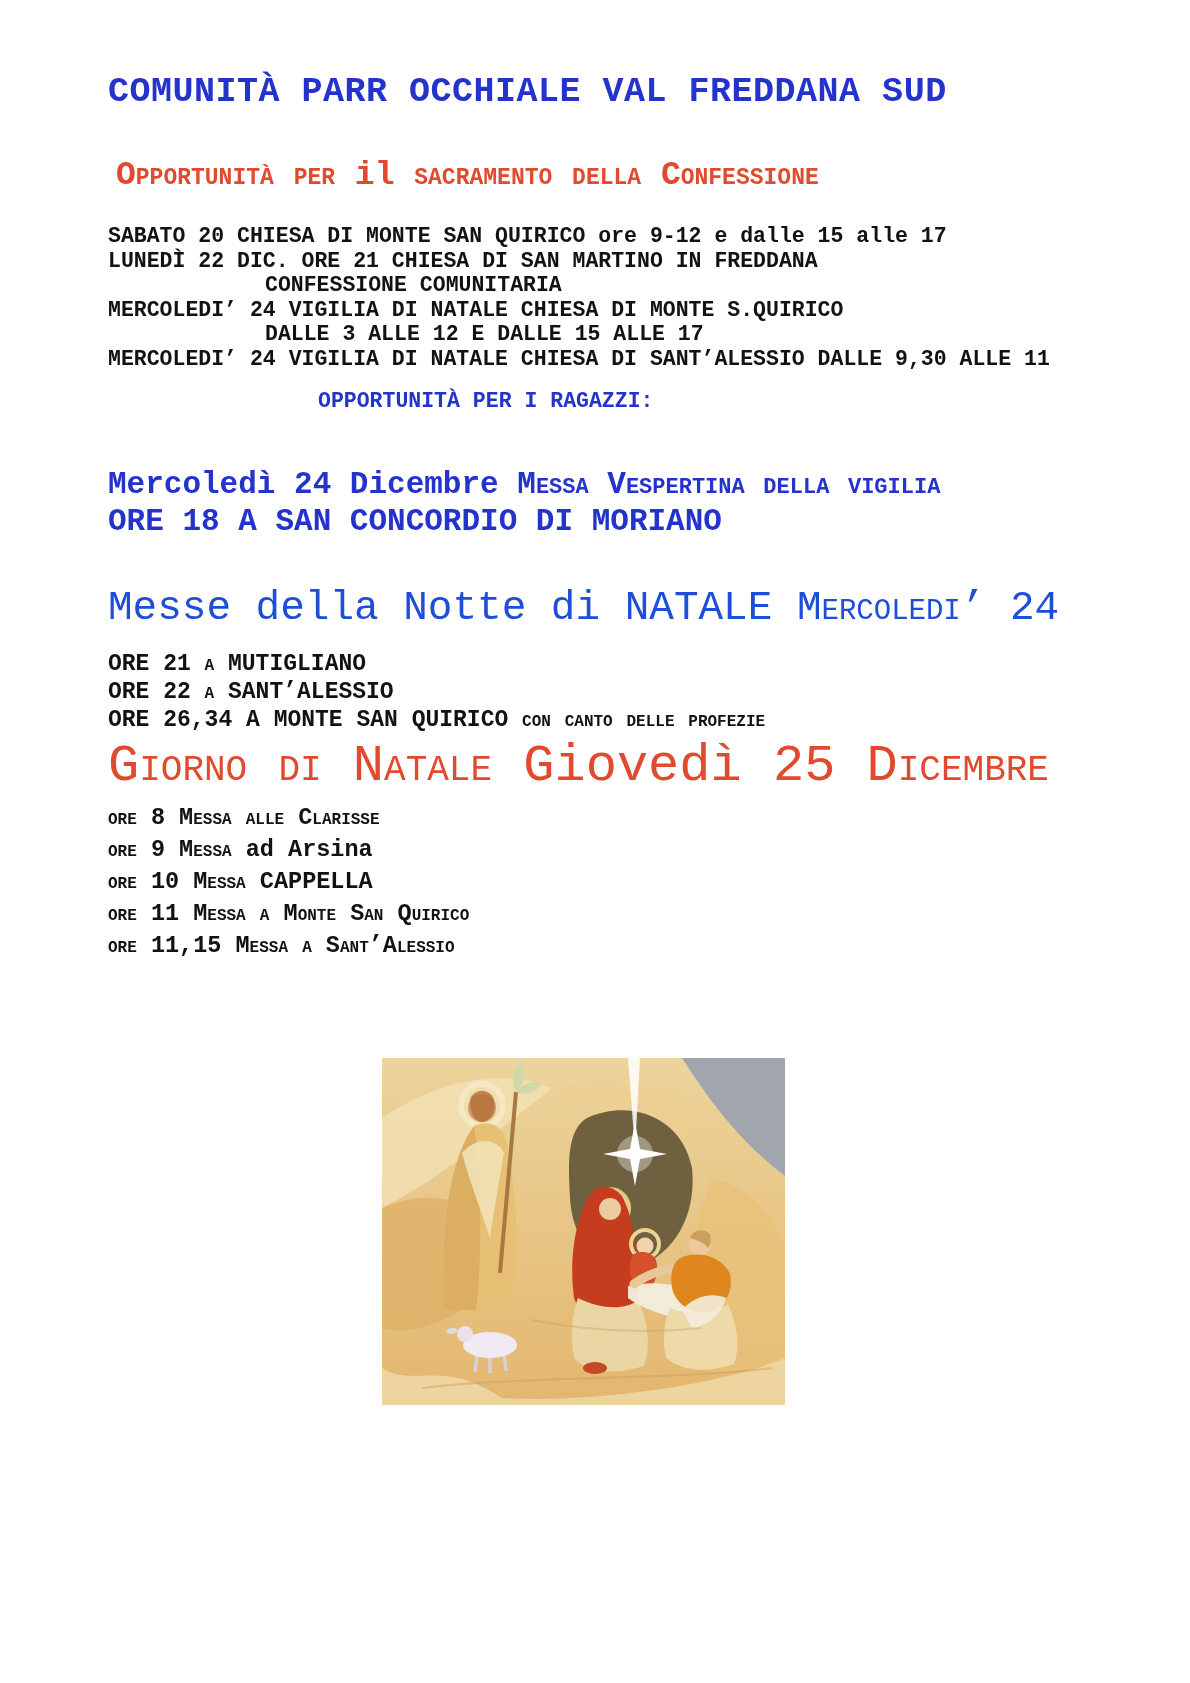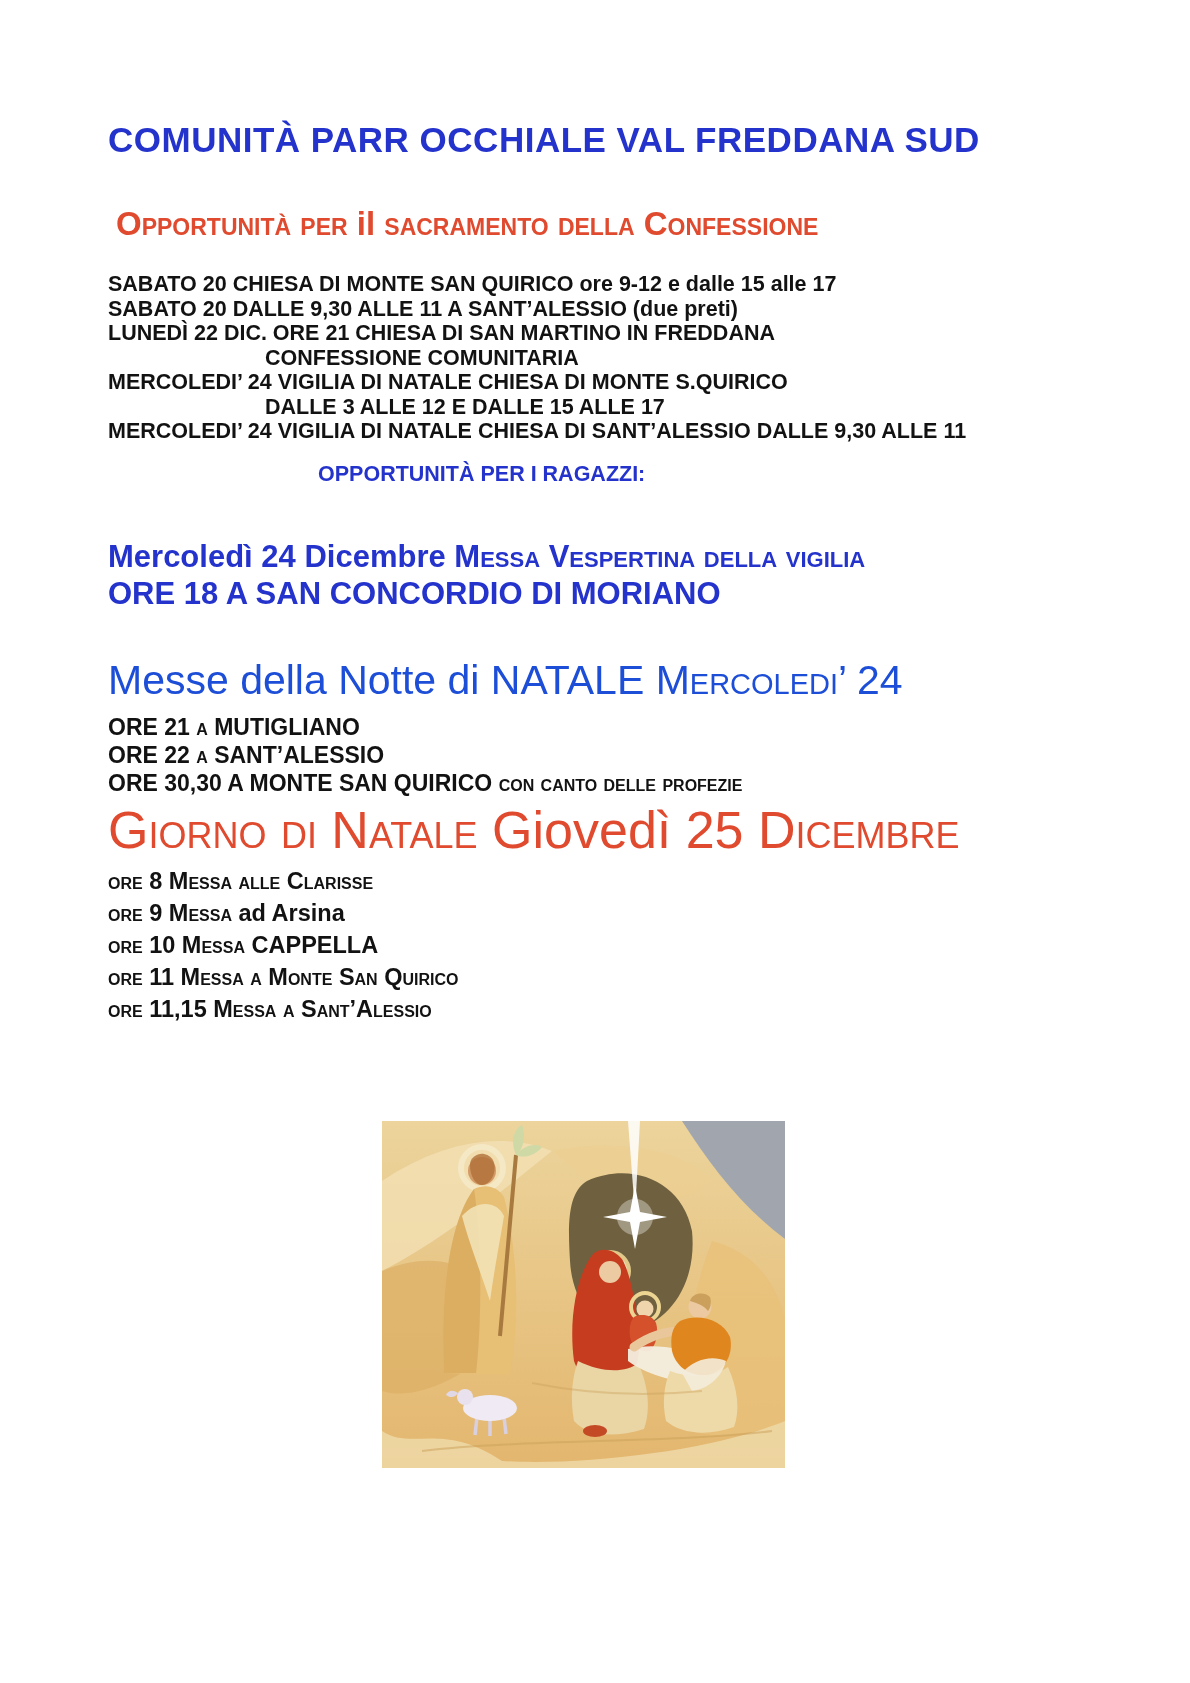--- a/index.html
+++ b/index.html
@@ -1,21 +1,21 @@
 <!DOCTYPE html>
 <html><head>
 <meta charset="utf-8">
 <style>
   html,body { margin:0; padding:0; }
   body {
     width:1190px; height:1683px; background:#ffffff;
     font-family:"Liberation Sans","DejaVu Sans",sans-serif;
     color:#121212; overflow:hidden;
   }
-  .content { padding:120px 95px 0 108px; }
+  .content { padding:72px 95px 0 108px;font-family:Liberation Mono, monospace; }
   .sc { font-variant: small-caps; }
   .plain { font-variant: normal; }
 
   .title {
     color:#2433cc; font-size:35px; font-weight:bold; line-height:40px;
     margin:0; letter-spacing:0.5px;
   }
   .red-sc-heading {
     margin-top:46px; color:#e04a2e; font-size:33px; font-weight:bold; line-height:36px;margin-left:8px;
   }
@@ -30,21 +30,21 @@
   .ragazzi-lines { font-size:21.5px; font-weight:bold; line-height:24.5px; }
   .rag2 { padding-left:192px; }
 
   .blue-heading {
     margin-top:52px; width:890px; 
     color:#2433cc; font-size:31px; font-weight:bold; line-height:37px;
   }
   .notte-heading {
     margin-top:44px; color:#1d4ed8; font-size:41px; font-weight:400; line-height:48px;
   }
-  .notte-lines { margin-top:9px; font-size:23px; font-weight:bold; line-height:28px; }
+  .notte-lines { margin-top:18px; font-size:23px; font-weight:bold; line-height:28px; }
 
   .giorno-heading {
     margin-top:10px; color:#e04a2e; font-size:52px; font-weight:400; line-height:46px;
   }
   .giorno-lines { margin-top:12px; font-size:23.5px; font-weight:bold; line-height:32px; }
 
   .painting {
     margin:96px 0 0 274px; width:403px; height:347px; padding:0;
   }
   .painting svg { display:block; }
@@ -53,41 +53,40 @@
 <body>
 
 <div class="content">
 
   <h1 class="title">COMUNITÀ PARR OCCHIALE VAL FREDDANA SUD</h1>
 
   <h2 class="red-sc-heading"><span class="sc">Opportunità per </span><span class="plain">il </span><span class="sc">sacramento della Confessione</span></h2>
 
   <div class="confess-block">
     <div class="bline">SABATO 20 CHIESA DI MONTE SAN QUIRICO ore 9-12 e dalle 15 alle 17</div>
-    <div class="bline">SABATO 20 DALLE 9,30 ALLE 11 A SANT’ALESSIO (due preti)</div>
     <div class="bline">LUNEDÌ 22 DIC. ORE 21 CHIESA DI SAN MARTINO IN FREDDANA</div>
     <div class="bline ind">CONFESSIONE COMUNITARIA</div>
     <div class="bline">MERCOLEDI’ 24 VIGILIA DI NATALE CHIESA DI MONTE S.QUIRICO</div>
     <div class="bline ind">DALLE 3 ALLE 12 E DALLE 15 ALLE 17</div>
     <div class="bline">MERCOLEDI’ 24 VIGILIA DI NATALE CHIESA DI SANT’ALESSIO DALLE 9,30 ALLE 11</div>
   </div>
 
   <div class="ragazzi-heading">OPPORTUNITÀ PER I RAGAZZI:</div>
 
   <div class="blue-heading">
     <div class="bline"><span class="plain">Mercoledì 24 Dicembre </span><span class="sc">Messa Vespertina della vigilia</span></div>
     <div class="bline">ORE 18 A SAN CONCORDIO DI MORIANO</div>
   </div>
 
   <div class="notte-heading"><span class="plain">Messe della Notte di NATALE </span><span class="sc">Mercoledi’ 24</span></div>
 
   <div class="notte-lines">
     <div class="bline sc">ORE 21 a MUTIGLIANO</div>
     <div class="bline sc">ORE 22 a SANT’ALESSIO</div>
-    <div class="bline sc">ORE 30,30 A MONTE SAN QUIRICO con canto delle profezie</div>
+    <div class="bline sc">ORE 26,34 A MONTE SAN QUIRICO con canto delle profezie</div>
   </div>
 
   <div class="giorno-heading"><span class="sc">Giorno di Natale </span><span class="plain">Giovedì 25 </span><span class="sc">Dicembre</span></div>
 
   <div class="giorno-lines">
     <div class="bline"><span class="sc">ore 8 Messa alle Clarisse</span><span class="plain"></span></div>
     <div class="bline"><span class="sc">ore 9 Messa </span><span class="plain">ad Arsina</span></div>
     <div class="bline"><span class="sc">ore 10 Messa </span><span class="plain">CAPPELLA</span></div>
     <div class="bline"><span class="sc">ore 11 Messa a Monte San Quirico</span><span class="plain"></span></div>
     <div class="bline"><span class="sc">ore 11,15 Messa a Sant’Alessio</span><span class="plain"></span></div>

